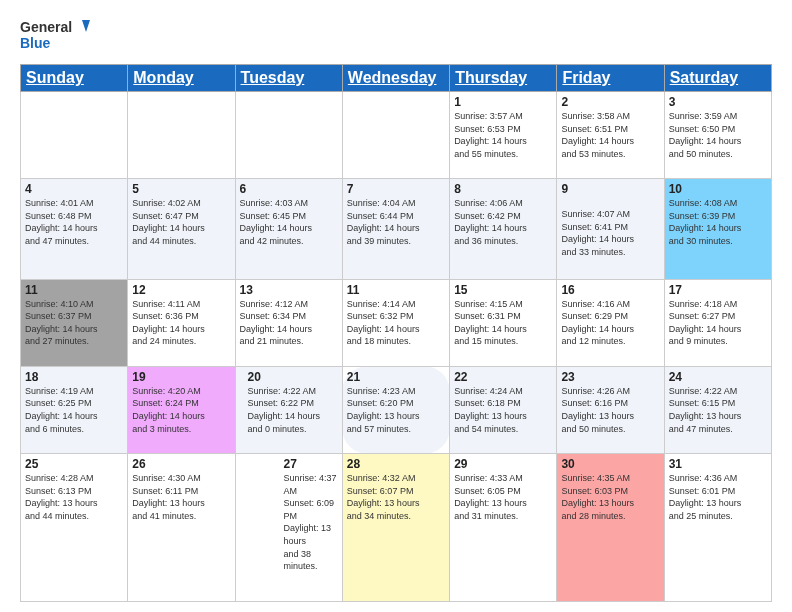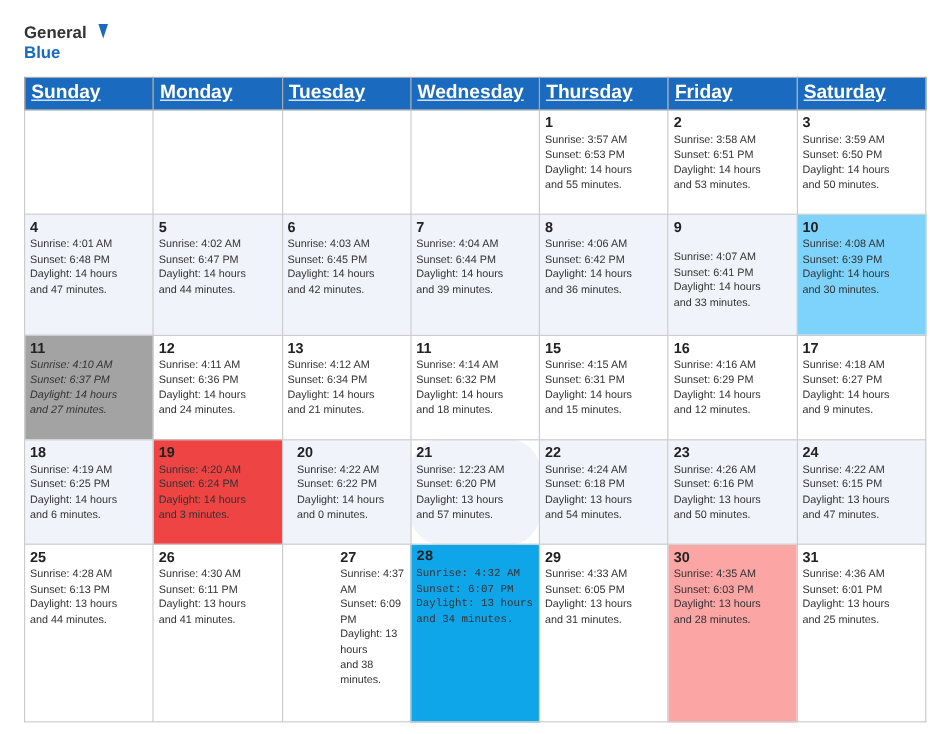--- a/index.html
+++ b/index.html
@@ -191,21 +191,21 @@
             <span class="day-num">10</span>
             <div class="day-info" style="white-space: pre-line;">Sunrise: 4:08 AM
 Sunset: 6:39 PM
 Daylight: 14 hours
 and 30 minutes.</div>
           </td>
         </tr>
         <tr>
           <td style="background: #a3a3a3;">
             <span class="day-num">11</span>
-            <div class="day-info" style="white-space: pre-line; font-style: italic;">Sunrise: 4:10 AM
+            <div class="day-info" style="white-space: pre-line;">Sunrise: 4:10 AM
 Sunset: 6:37 PM
 Daylight: 14 hours
 and 27 minutes.</div>
           </td>
           <td style="background: rgb(255, 255, 255);">
             <span class="day-num">12</span>
             <div class="day-info" style="white-space: pre-line;">Sunrise: 4:11 AM
 Sunset: 6:36 PM
 Daylight: 14 hours
 and 24 minutes.</div>
@@ -247,37 +247,37 @@
           </td>
         </tr>
         <tr>
           <td style="background: rgb(240, 244, 250);">
             <span class="day-num">18</span>
             <div class="day-info" style="white-space: pre-line;">Sunrise: 4:19 AM
 Sunset: 6:25 PM
 Daylight: 14 hours
 and 6 minutes.</div>
           </td>
-          <td style="background: #ef4444;">
+          <td style="background: #f0abfc;">
             <span class="day-num">19</span>
             <div class="day-info" style="white-space: pre-line;">Sunrise: 4:20 AM
 Sunset: 6:24 PM
 Daylight: 14 hours
 and 3 minutes.</div>
           </td>
           <td style="background: rgb(240, 244, 250); padding-left: 12px;">
             <span class="day-num">20</span>
             <div class="day-info" style="white-space: pre-line;">Sunrise: 4:22 AM
 Sunset: 6:22 PM
 Daylight: 14 hours
 and 0 minutes.</div>
           </td>
           <td style="background: rgb(240, 244, 250); border-radius: 26px;">
             <span class="day-num">21</span>
-            <div class="day-info" style="white-space: pre-line;">Sunrise: 12:23 AM
+            <div class="day-info" style="white-space: pre-line;">Sunrise: 4:23 AM
 Sunset: 6:20 PM
 Daylight: 13 hours
 and 57 minutes.</div>
           </td>
           <td style="background: rgb(240, 244, 250);">
             <span class="day-num">22</span>
             <div class="day-info" style="white-space: pre-line;">Sunrise: 4:24 AM
 Sunset: 6:18 PM
 Daylight: 13 hours
 and 54 minutes.</div>
@@ -312,21 +312,21 @@
 Daylight: 13 hours
 and 41 minutes.</div>
           </td>
           <td style="background: rgb(255, 255, 255); padding-left: 48px;">
             <span class="day-num">27</span>
             <div class="day-info" style="white-space: pre-line;">Sunrise: 4:37 AM
 Sunset: 6:09 PM
 Daylight: 13 hours
 and 38 minutes.</div>
           </td>
-          <td style="background: #0ea5e9; font-family: Liberation Mono, monospace;">
+          <td style="background: #fef9c3;">
             <span class="day-num">28</span>
             <div class="day-info" style="white-space: pre-line;">Sunrise: 4:32 AM
 Sunset: 6:07 PM
 Daylight: 13 hours
 and 34 minutes.</div>
           </td>
           <td style="background: rgb(255, 255, 255);">
             <span class="day-num">29</span>
             <div class="day-info" style="white-space: pre-line;">Sunrise: 4:33 AM
 Sunset: 6:05 PM

